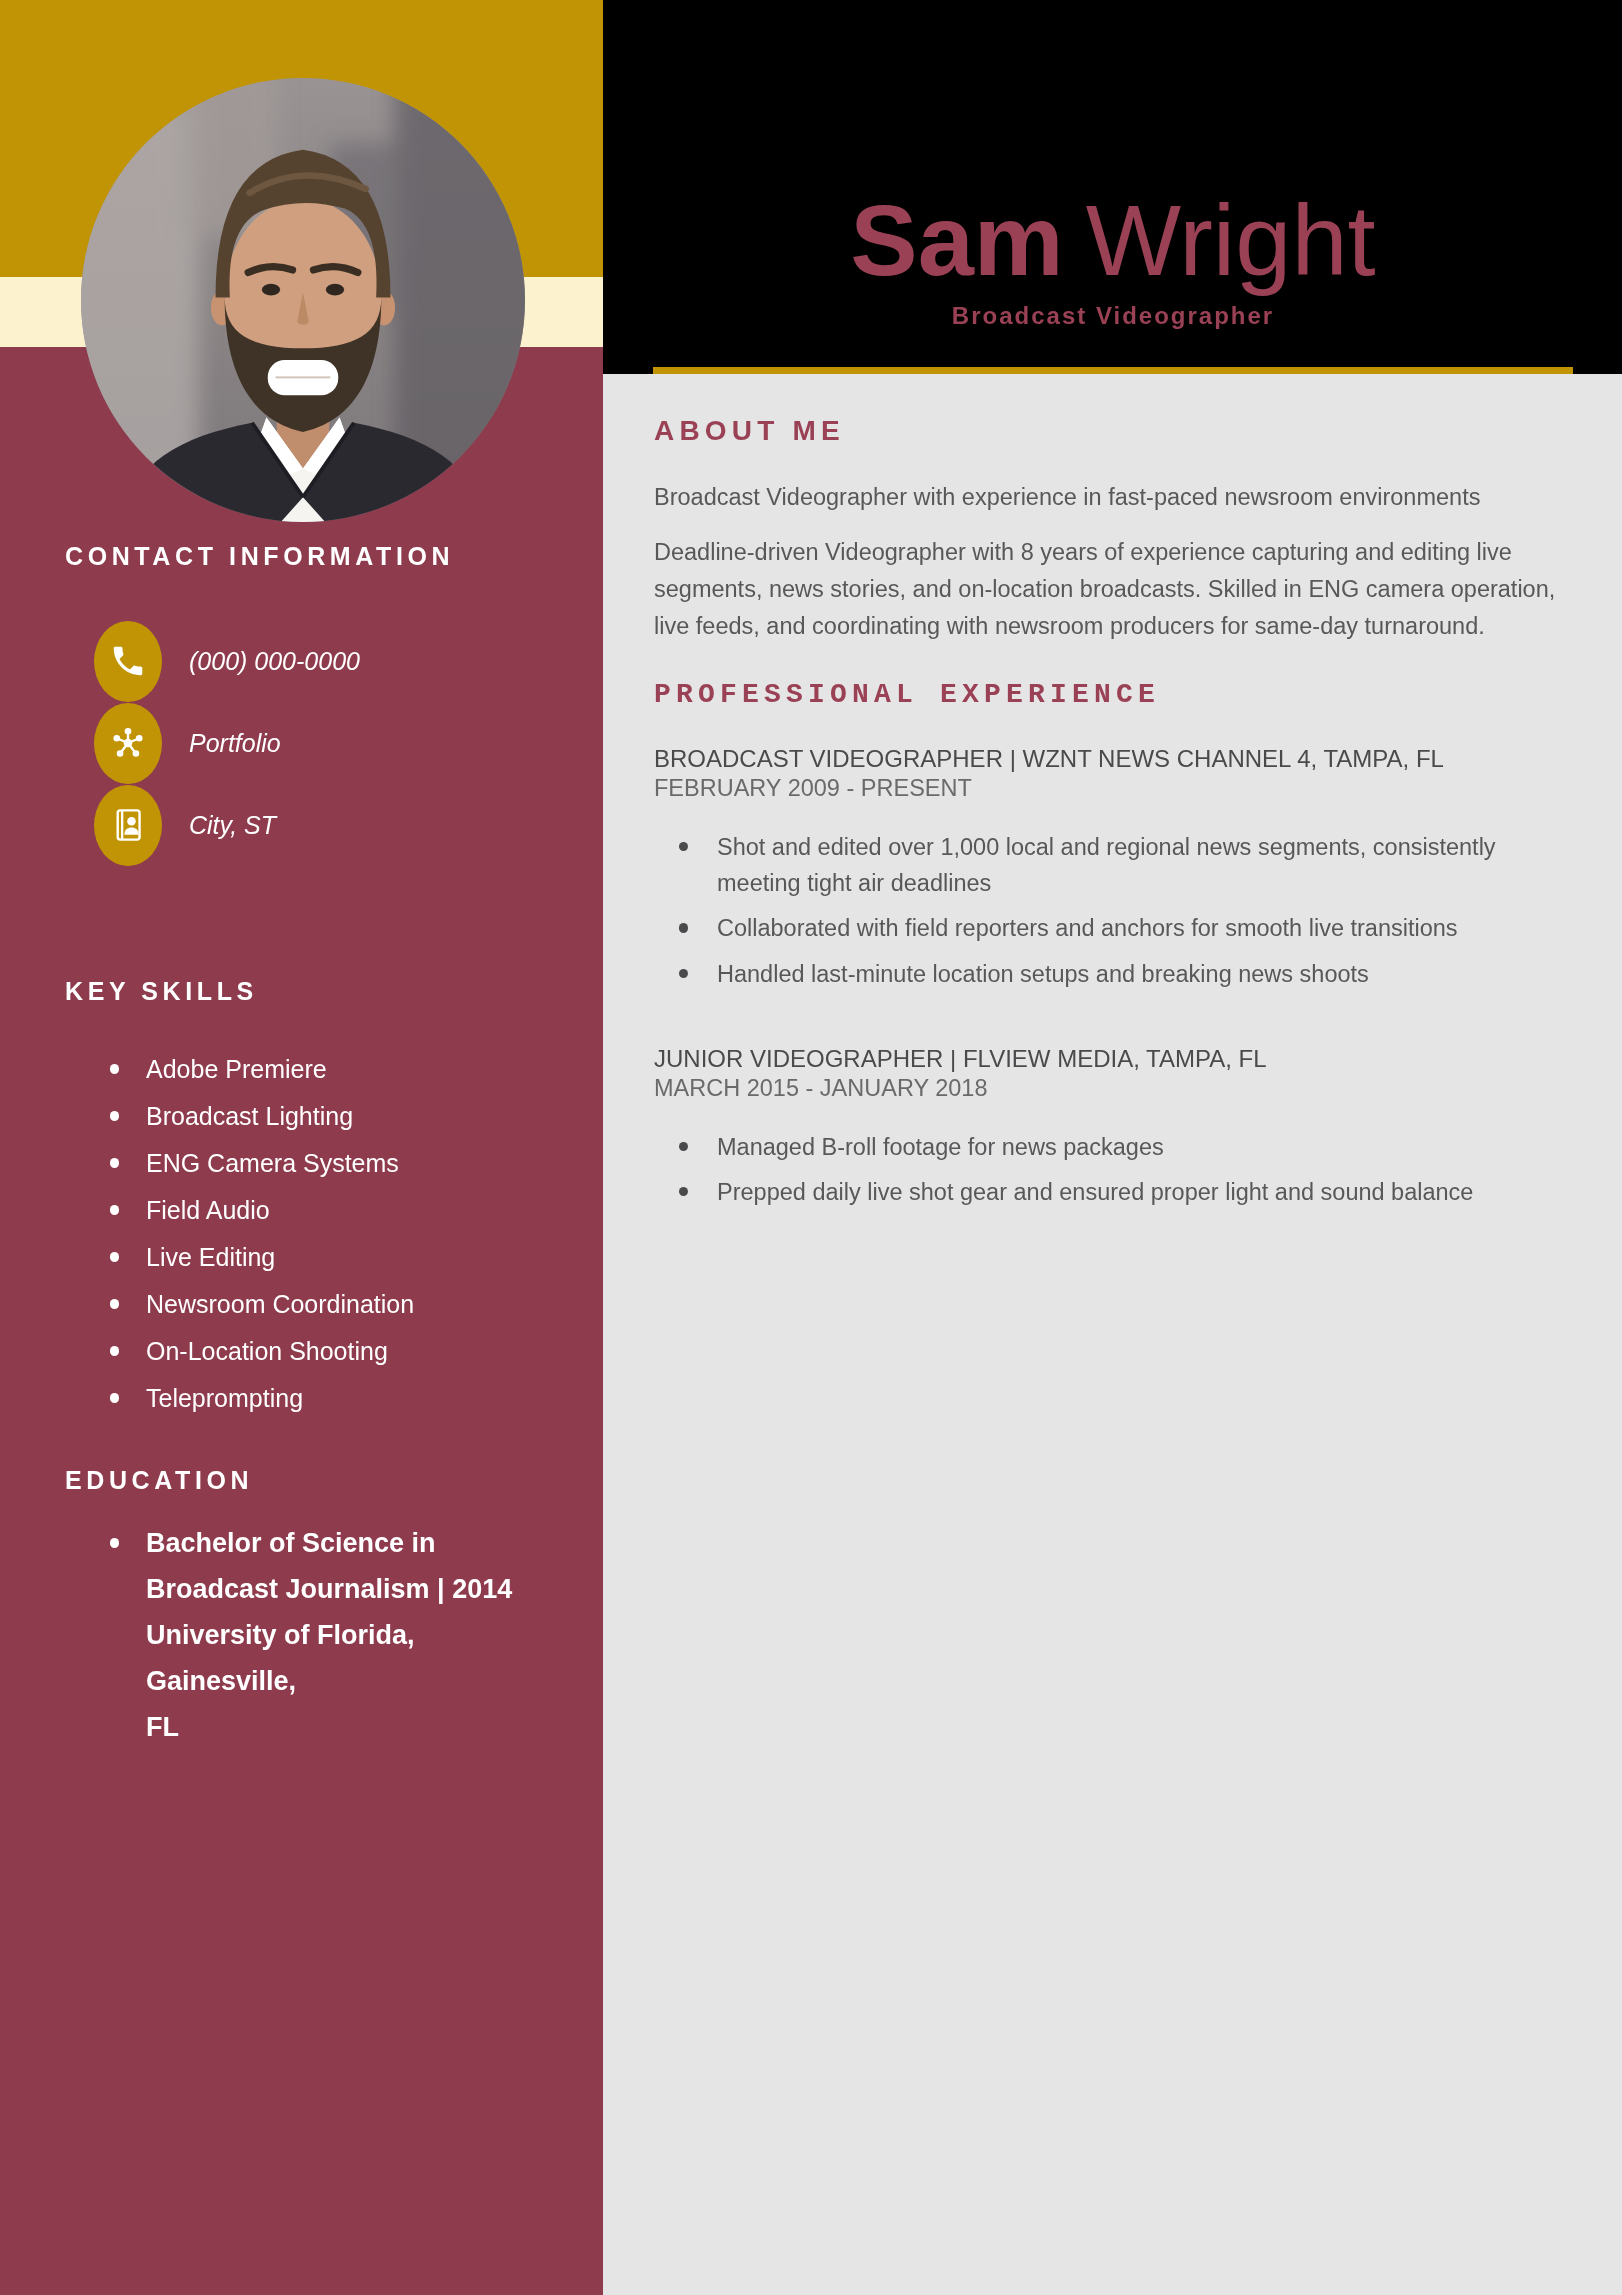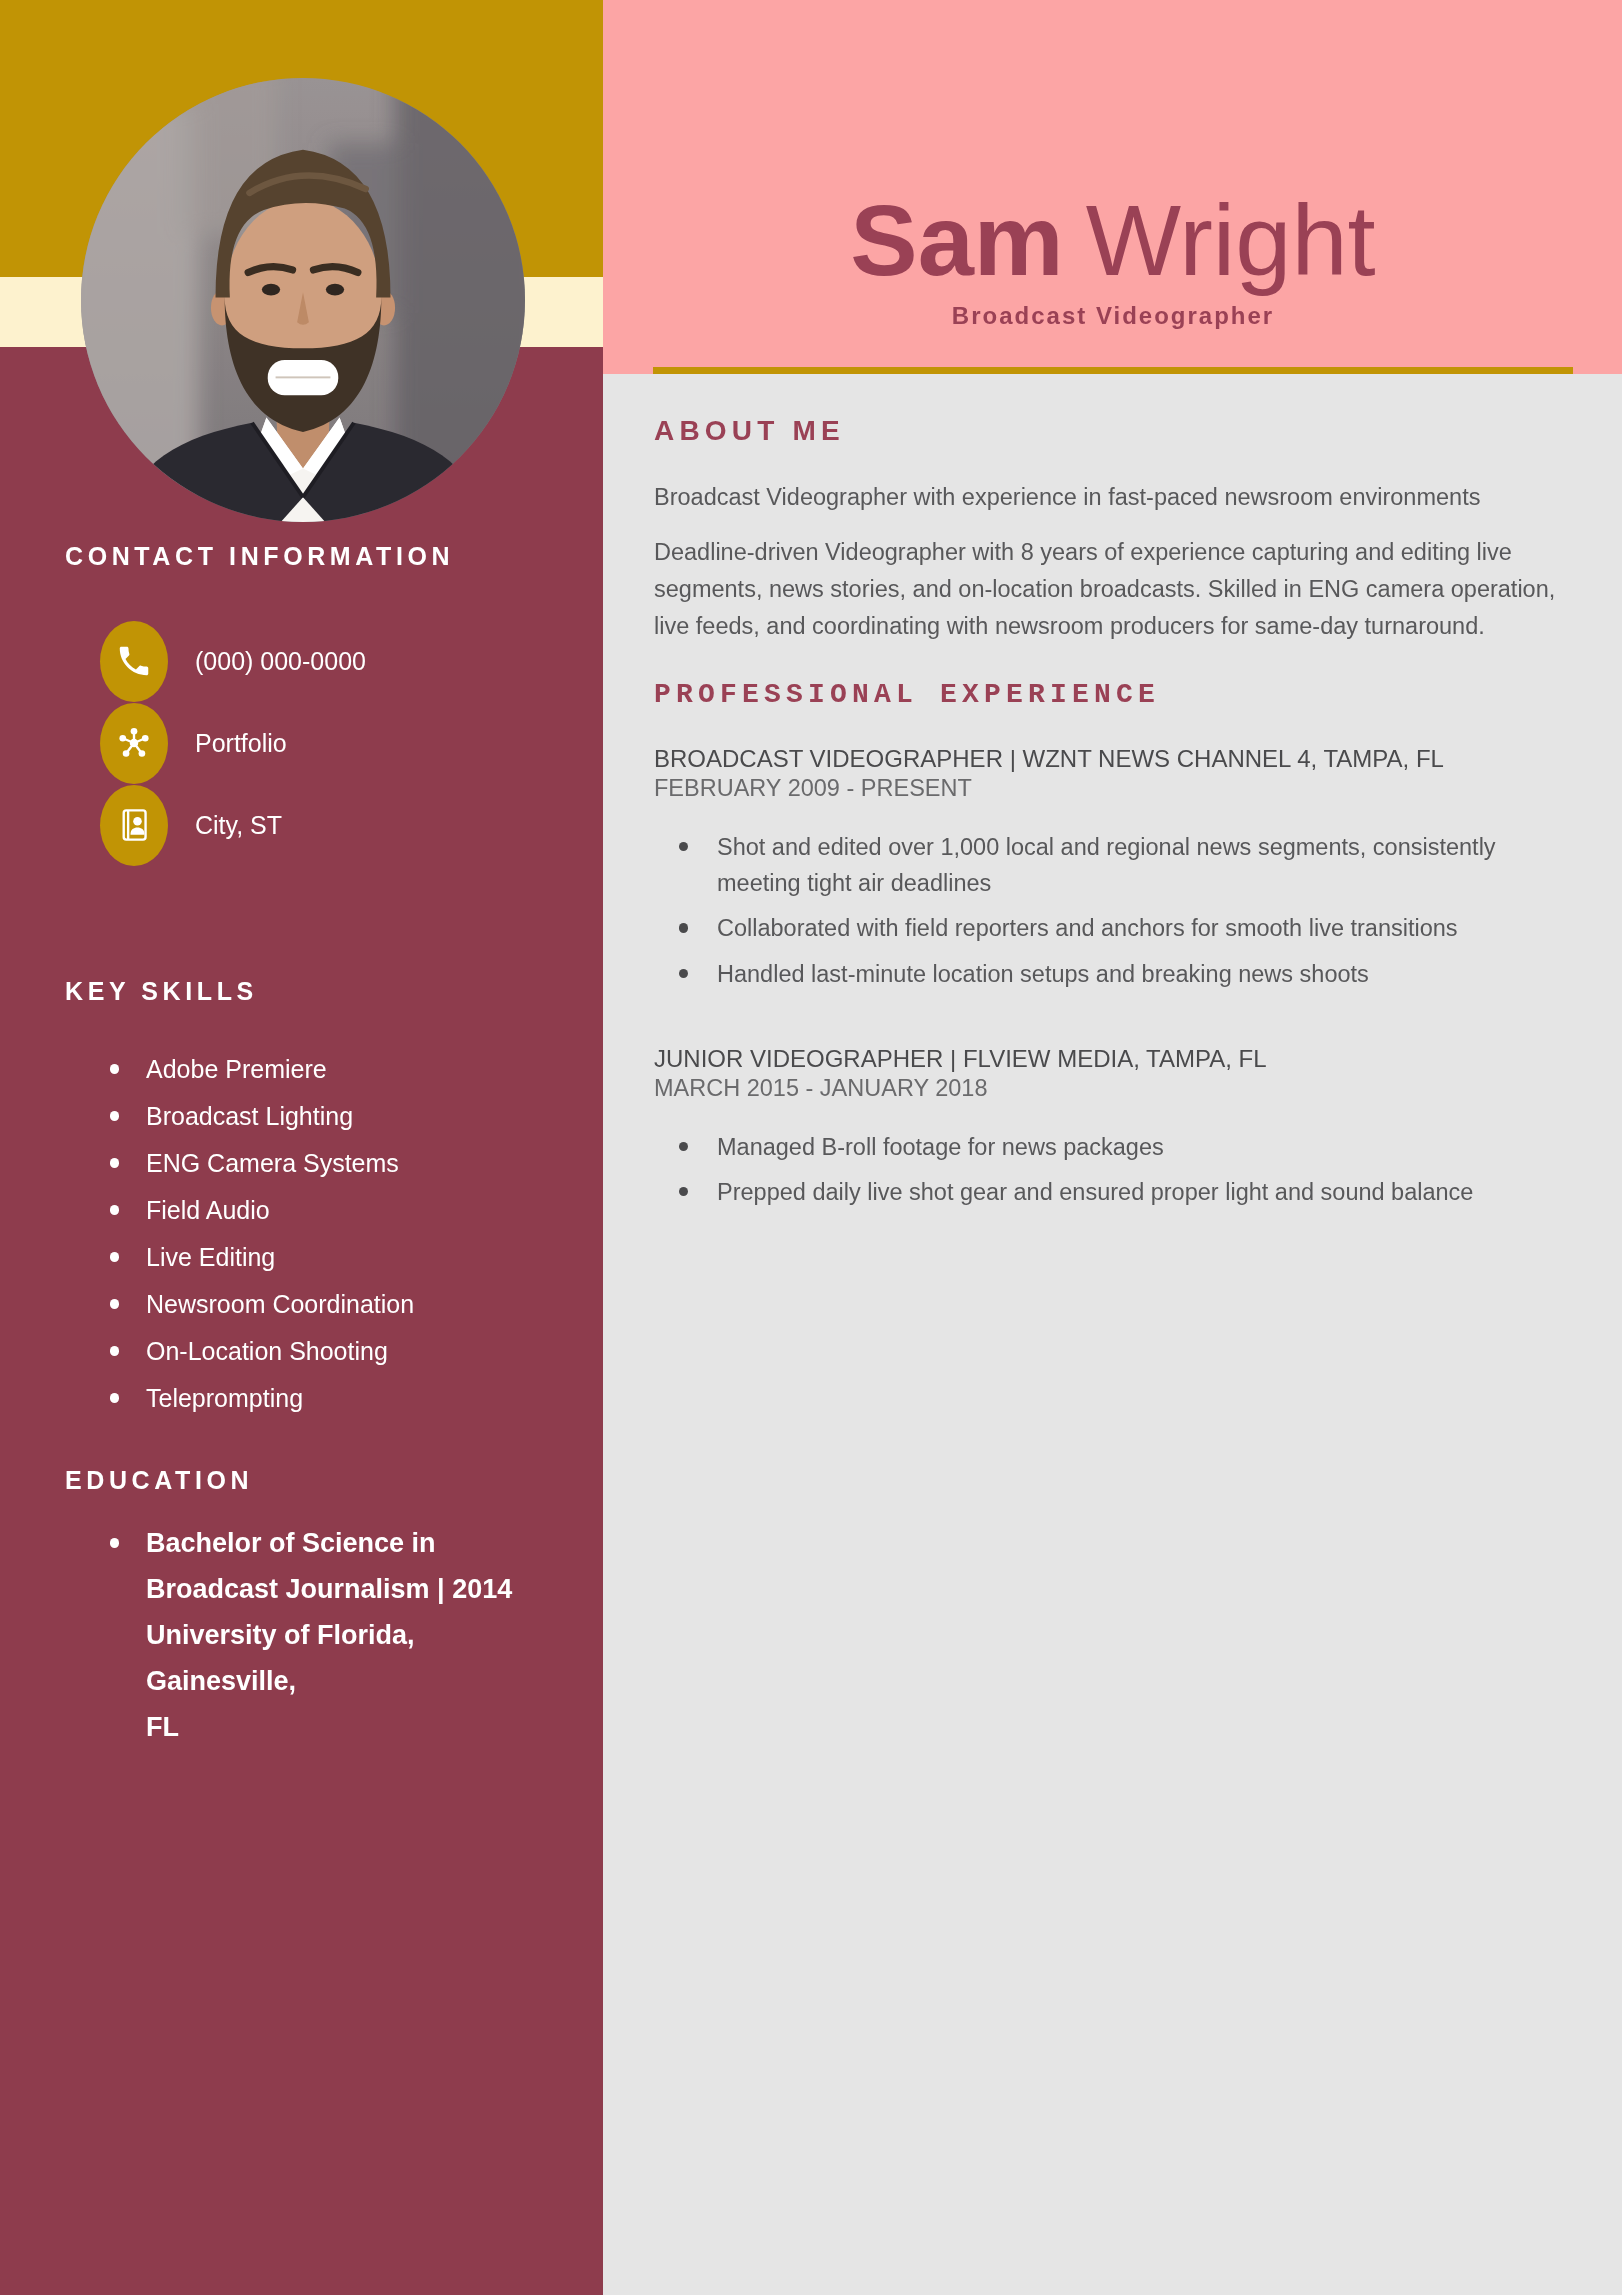--- a/index.html
+++ b/index.html
@@ -13,21 +13,21 @@
   .cream-band{position:absolute;left:0;top:277px;width:603px;height:70px;background:#FDF2CE;}
   .photo{position:absolute;left:81px;top:78px;width:444px;height:444px;border-radius:50%;overflow:hidden;}
   .photo svg{display:block;}
   .side-heading{
     position:absolute;left:65px;margin:0;color:#ffffff;font-weight:700;
     font-size:25px;letter-spacing:4.6px;line-height:1.1;white-space:nowrap;
   }
   #contact-heading{top:543px;}
   #skills-heading{top:978px;}
   #edu-heading{top:1467px;}
-  .contact-rows{position:absolute;left:100px;top:620px;}
+  .contact-rows{position:absolute;left:94px;top:620px;font-style:italic;}
   .contact-row{display:flex;align-items:center;height:82px;}
   .icon-badge{
     width:68px;height:81px;border-radius:50%;background:#C19405;
     display:flex;align-items:center;justify-content:center;flex:0 0 68px;
   }
   .icon-badge svg{width:38px;height:38px;}
   .contact-label{margin-left:27px;color:#ffffff;font-size:25px;font-weight:400;white-space:nowrap;}
   .skills-list{position:absolute;left:107px;top:1046px;margin:0;padding:0;list-style:none;}
   .skill-item{
     position:relative;padding-left:39px;color:#ffffff;font-size:25px;
@@ -41,21 +41,21 @@
   .edu-text{
     position:relative;padding-left:39px;color:#ffffff;font-size:27px;
     font-weight:700;line-height:46px;
   }
   .edu-text::before{
     content:"";position:absolute;left:2.6px;top:18.3px;width:9.8px;height:9.8px;
     border-radius:50%;background:#ffffff;
   }
   .edu-line{display:block;}
   
-  .header{position:absolute;left:603px;top:0;width:1020px;height:374px;background:#fca5a5;}
+  .header{position:absolute;left:603px;top:0;width:1020px;height:374px;background:#000000;}
   .name{
     position:absolute;left:50px;top:190px;width:920px;text-align:center;
     font-size:101px;line-height:1;color:#9A4155;white-space:nowrap;
   }
   .name .first{font-weight:700;}
   .name .last{font-weight:400;margin-left:22px;}
   .job-subtitle{
     position:absolute;left:50px;top:302px;width:920px;text-align:center;
     font-size:24px;font-weight:700;letter-spacing:2px;color:#9A4155;
   }

